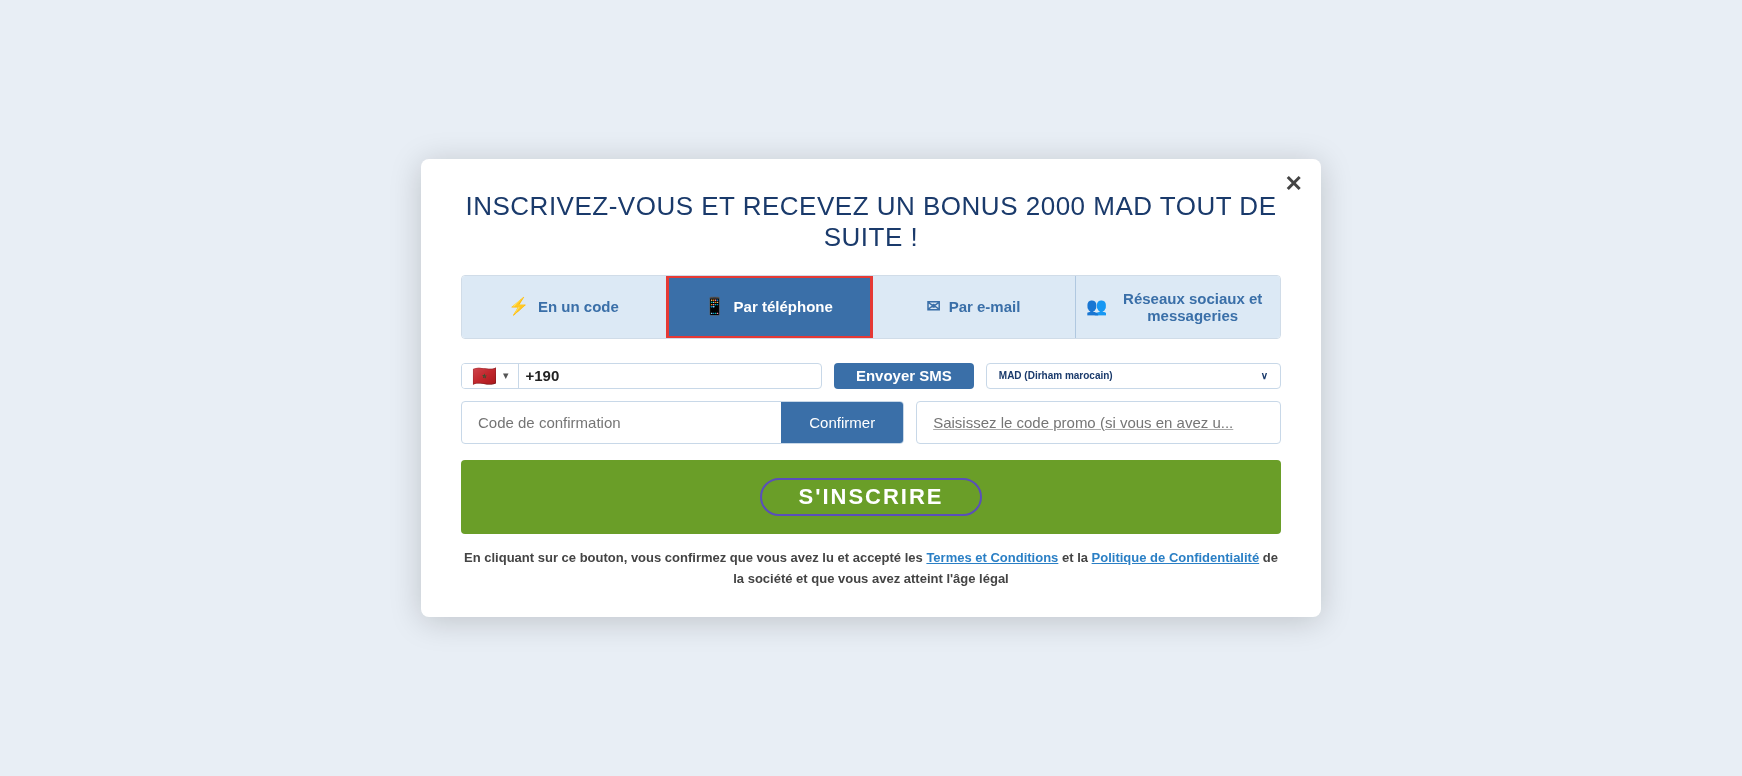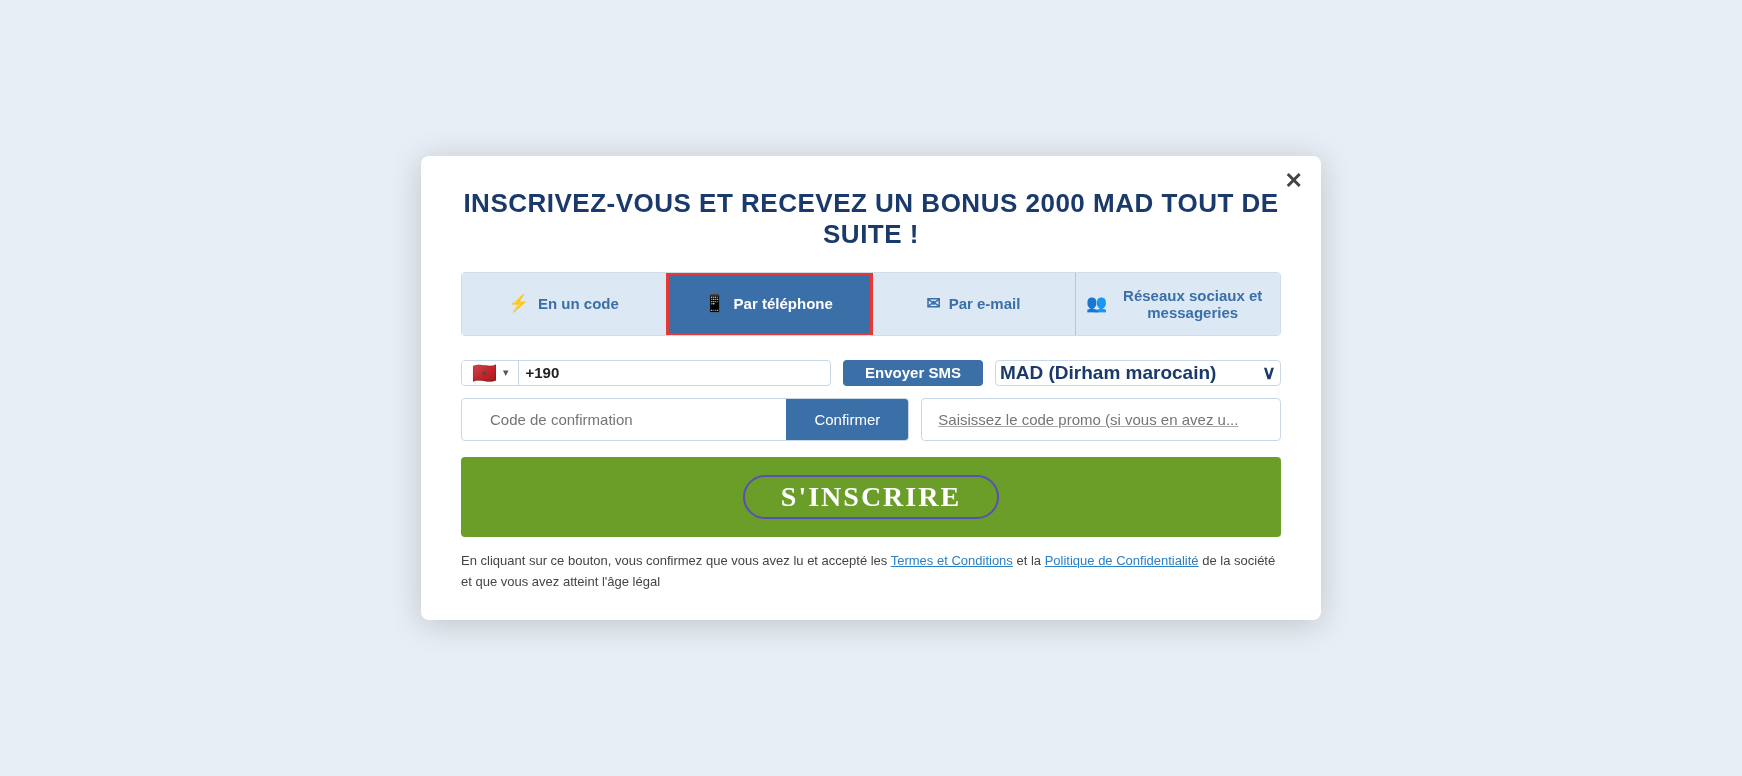--- a/index.html
+++ b/index.html
@@ -28,21 +28,21 @@
       color: #444;
       cursor: pointer;
       background: none;
       border: none;
       font-weight: bold;
       line-height: 1;
     }
     .title {
       text-align: center;
       font-size: 26px;
-      font-weight: 700;
+      font-weight: 400;
       color: #1a3a6b;
       margin-bottom: 22px;
       letter-spacing: 0.5px;
       text-transform: uppercase;
     }
     
     .tabs {
       display: flex;
       border: 1px solid #d0dce8;
       border-radius: 4px;
@@ -129,38 +129,37 @@
       padding: 0 22px;
       font-size: 15px;
       font-weight: 700;
       cursor: pointer;
       white-space: nowrap;
     }
     .currency-select {
       flex: 1.5;
       border: 1px solid #c8d8e8;
       border-radius: 4px;
-      padding: 0 4px;
-      font-size: 19px;
+      padding: 0 12px;
+      font-size: 10px;
       color: #1a3a6b;
       font-weight: 600;
       display: flex;
       align-items: center;
       justify-content: space-between;
       background: #fff;
       cursor: pointer;
     }
     .confirm-group {
       display: flex;
       flex: 2;
       border: 1px solid #c8d8e8;
       border-radius: 4px;
       overflow: hidden;
       background: #fff;
-      padding-left: 12px;
     }
     .confirm-input {
       flex: 1;
       border: none;
       outline: none;
       font-size: 15px;
       color: #aaa;
       padding: 12px 16px;
       background: transparent;
     }
@@ -189,39 +188,40 @@
       margin: 16px 0 14px;
       position: relative;
     }
     .register-btn {
       width: 100%;
       background: #6a9e28;
       color: #fff;
       border: none;
       border-radius: 4px;
       padding: 18px 0;
-      font-size: 28px;
+      font-size: 22px;
       font-weight: 900;
       letter-spacing: 2px;
       cursor: pointer;
       text-transform: uppercase;
       position: relative;
-      font-family: Liberation Serif, serif;
     }
     .register-btn-text {
       display: inline-block;
       border: 2.5px solid #5a4fba;
       border-radius: 28px;
       padding: 4px 36px;
     }
     
     .legal {
+      text-align: center;
       font-size: 13px;
       color: #444;
       line-height: 1.6;
+      font-weight: bold;
     }
     .legal a {
       color: #2a7fc5;
       text-decoration: underline;
     }
   </style>
 </head>
 <body>
 
 <div class="modal">

